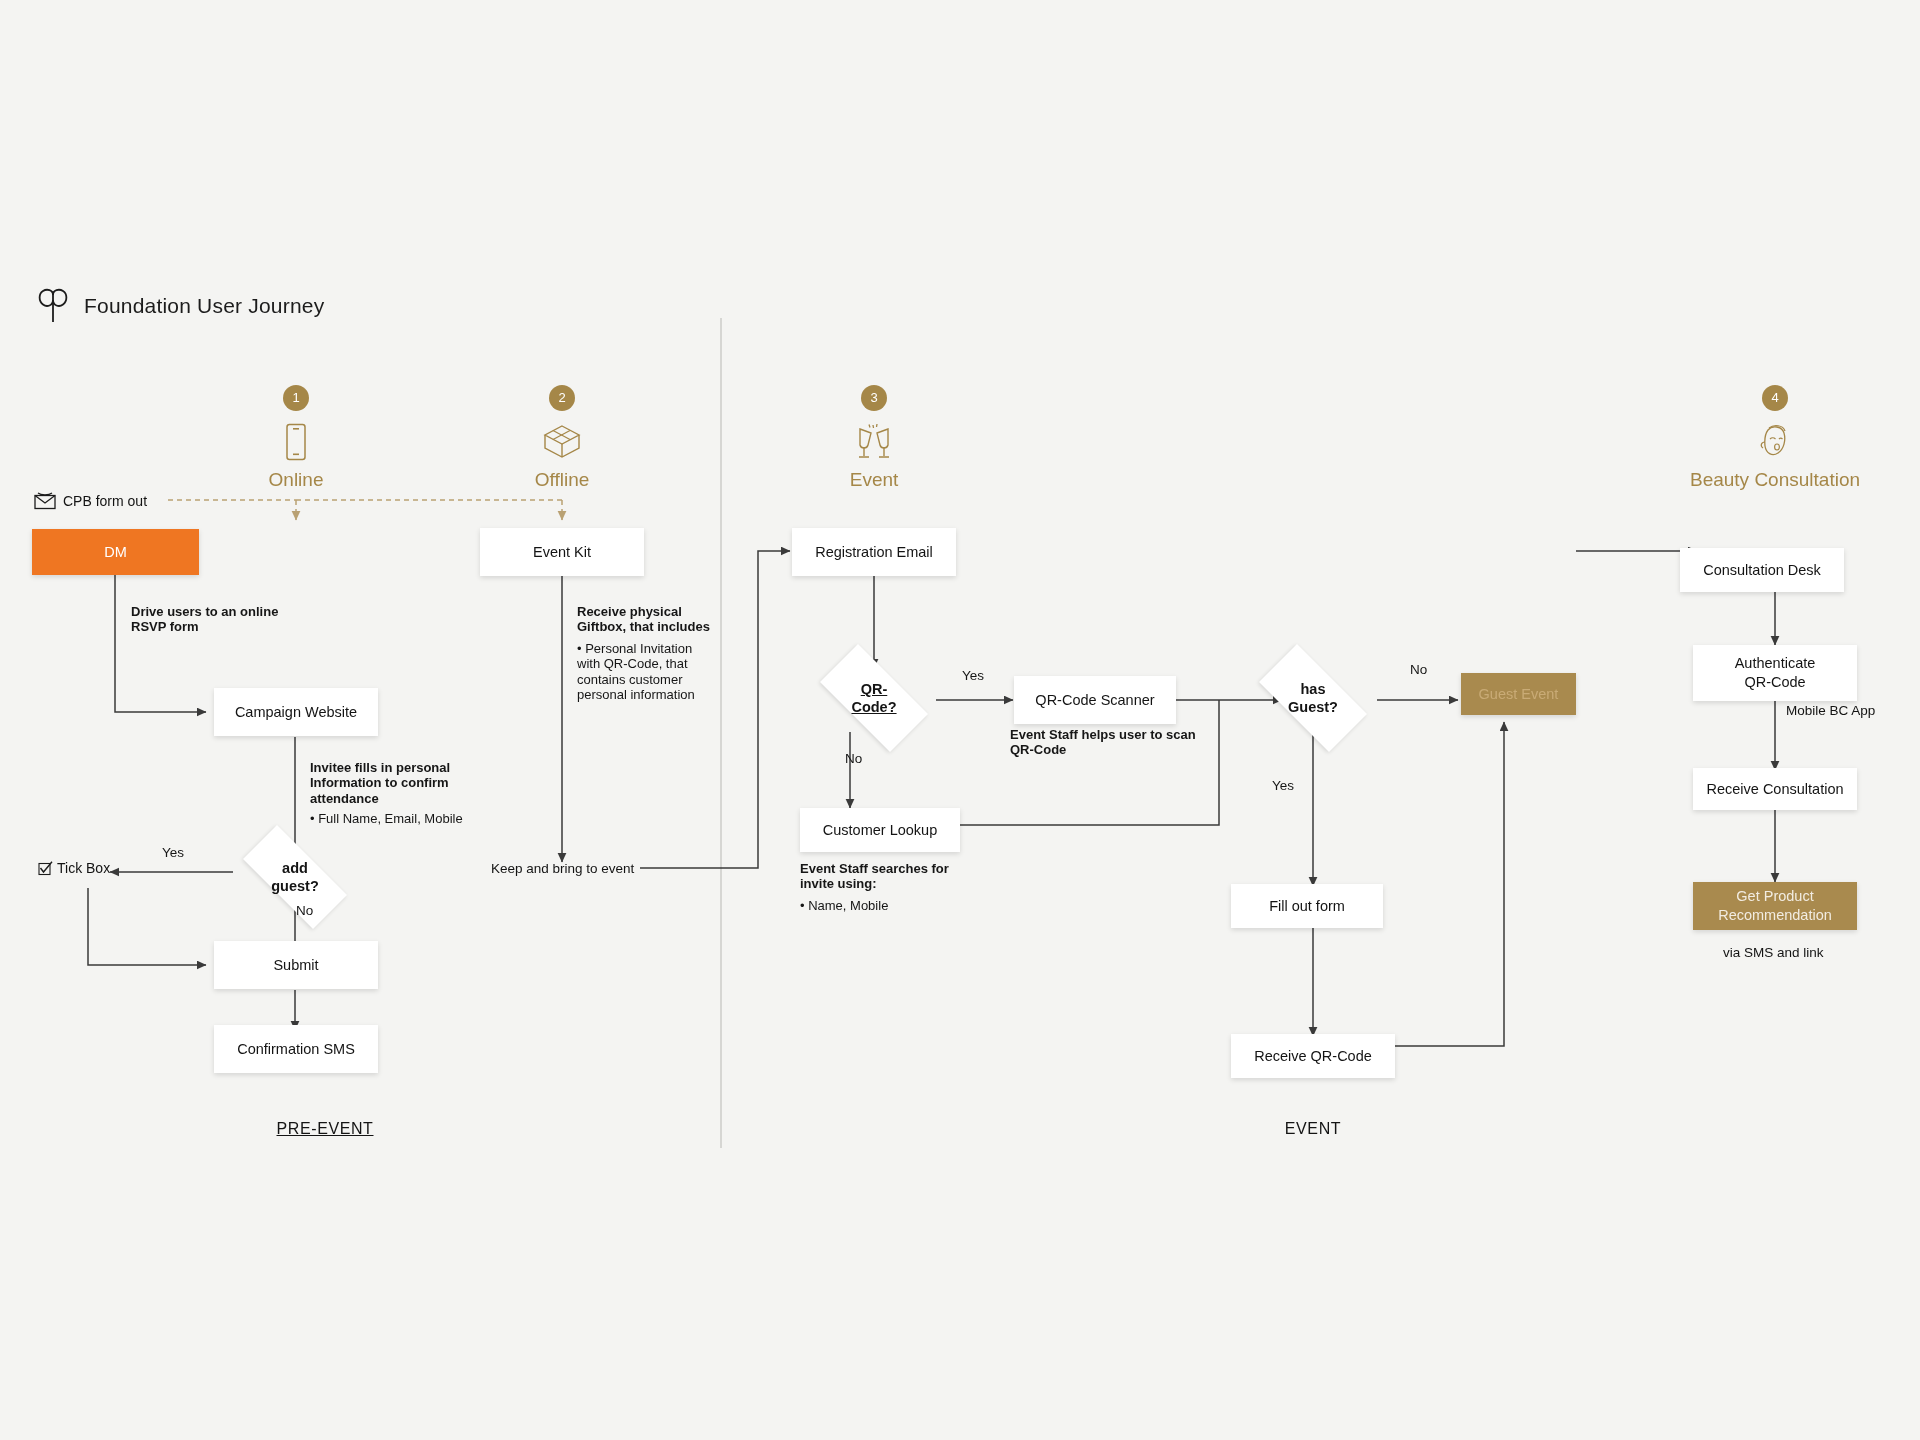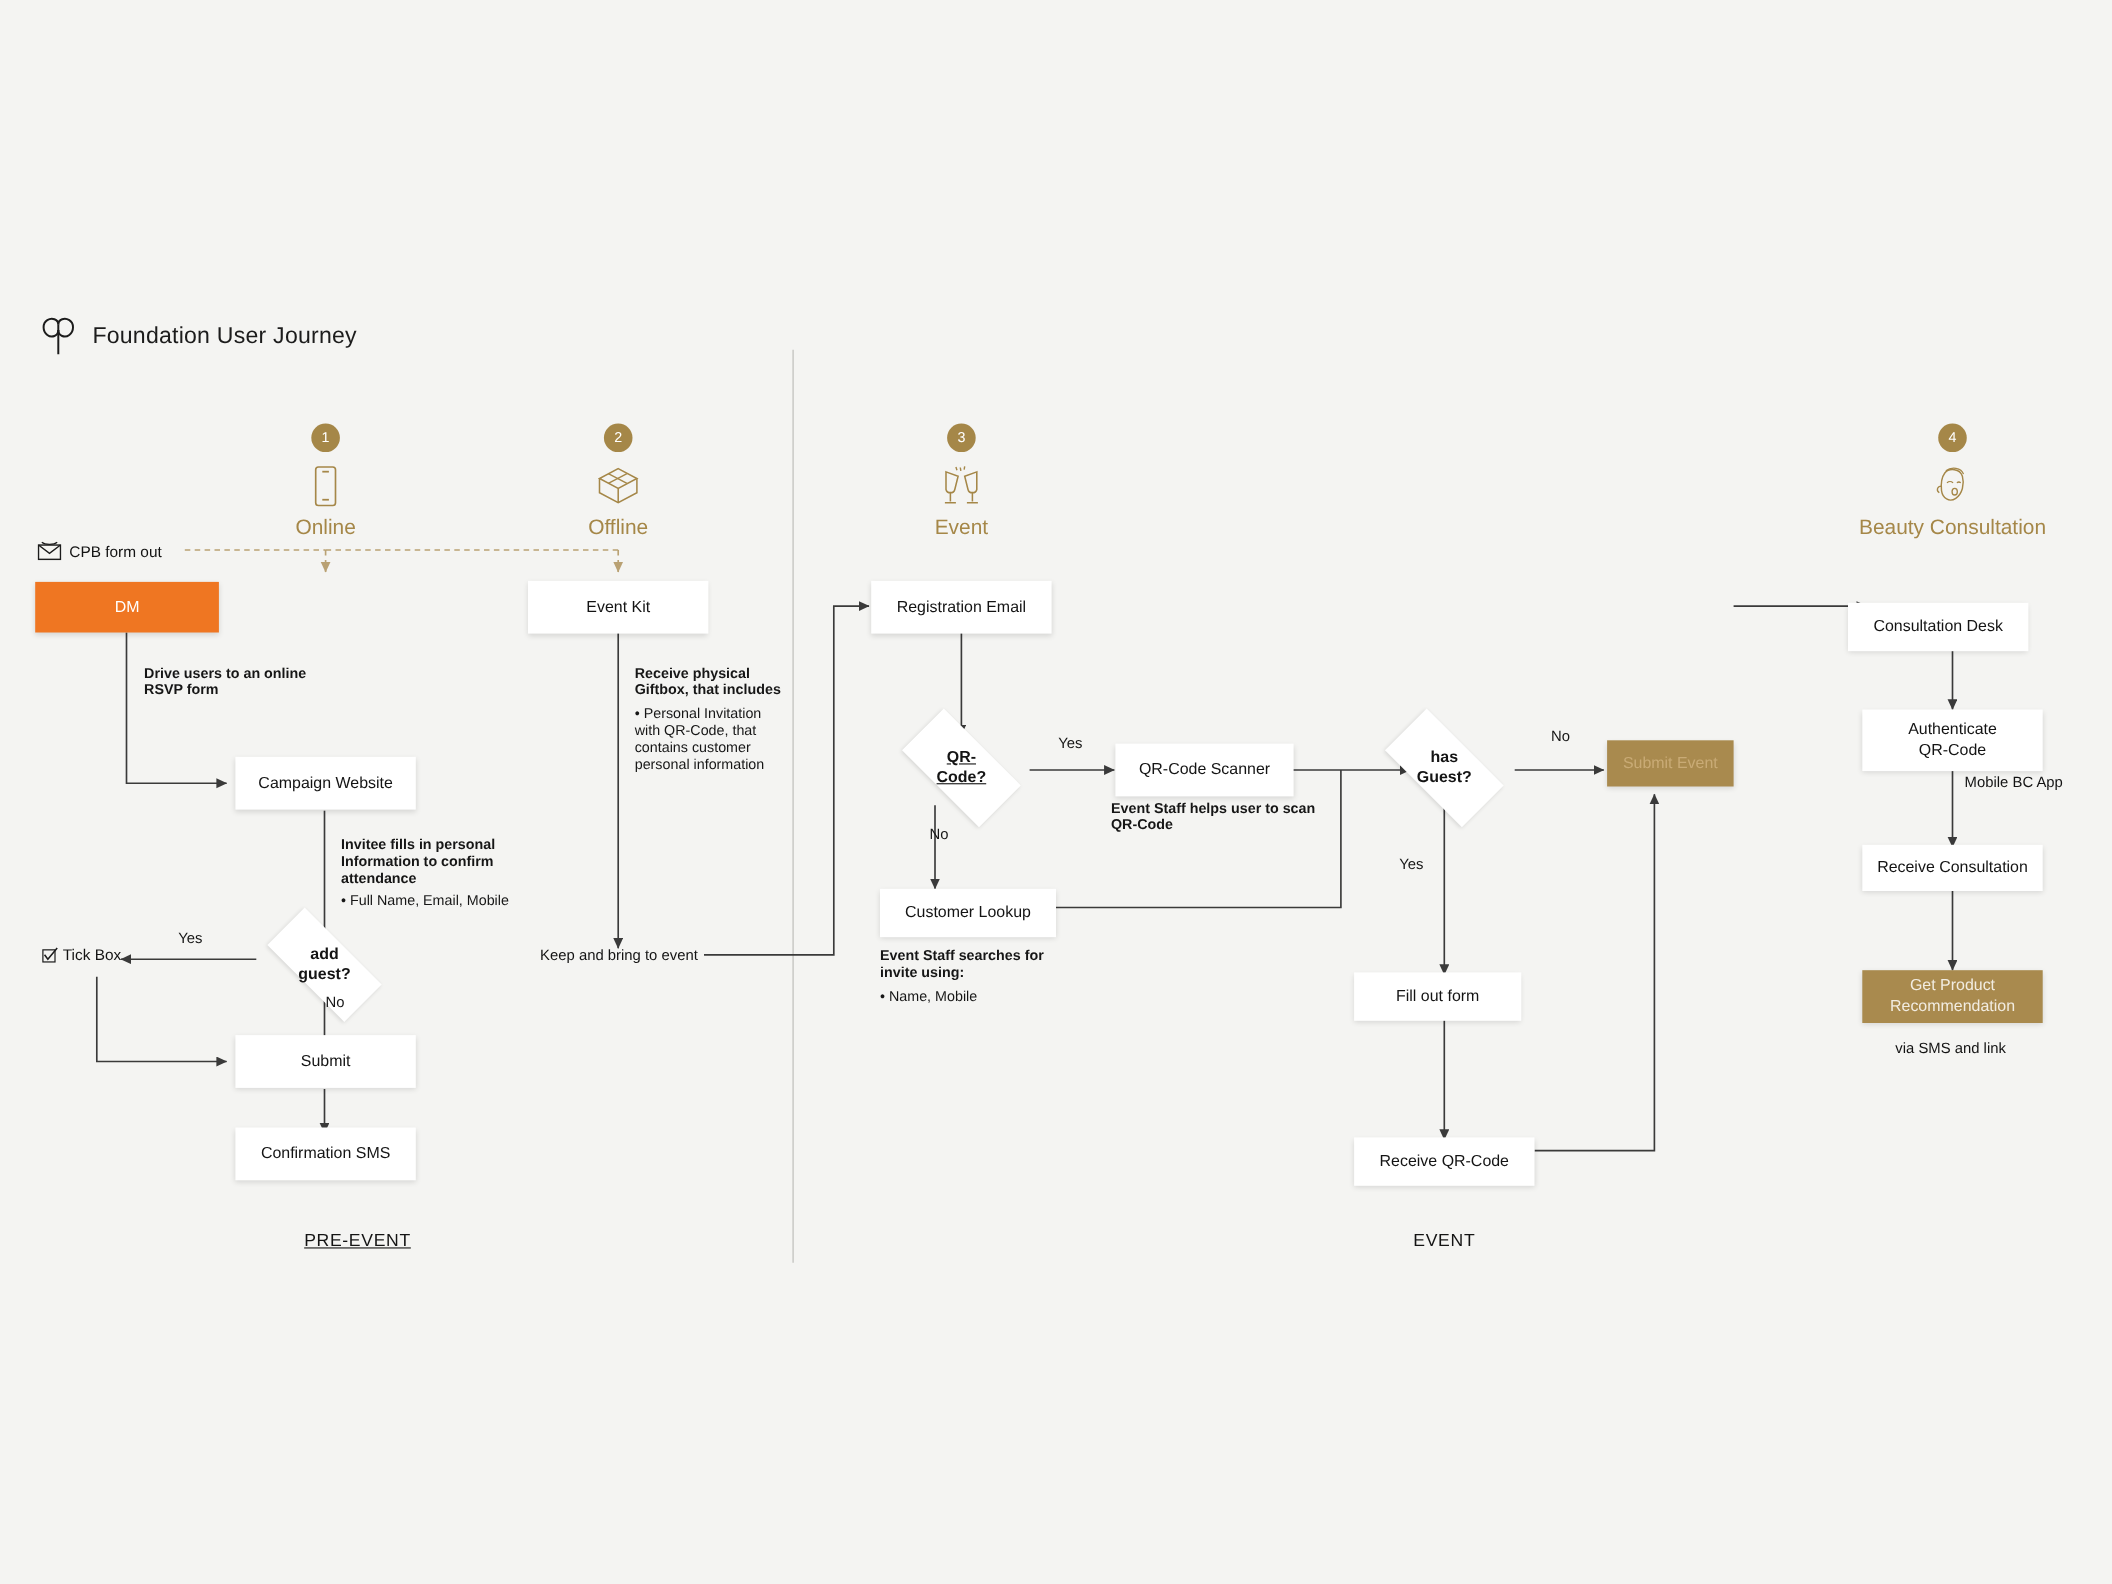--- a/index.html
+++ b/index.html
@@ -369,21 +369,21 @@
 
   <div class="diamond" style="left:1243px; top:660px; width:140px; height:76px;">
     <div class="dshape"></div>
     <div class="dtext" style="white-space:pre-line;">has
 Guest?</div>
   </div>
 
   <div class="edge-label" style="left:1410px; top:662px;">No</div>
   <div class="edge-label" style="left:1272px; top:778px;">Yes</div>
 
-  <div class="node gold dim" style="left:1461px; top:673px; width:115px; height:42px;">Submit Event</div>
+  <div class="node gold dim" style="left:1461px; top:673px; width:115px; height:42px;">Guest Event</div>
 
   <div class="node" style="left:1231px; top:884px; width:152px; height:44px;">Fill out form</div>
 
   <div class="node" style="left:1231px; top:1034px; width:164px; height:44px;">Receive  QR-Code</div>
 
   <div class="phase-label" style="left:1313px; top:1120px;">EVENT</div>
 
   <div class="node" style="left:1680px; top:528px; width:164px; height:44px;margin-top:20px;">Consultation Desk</div>
 
   <div class="node" style="left: 1693px; top: 645px; width: 164px; height: 56px; white-space: pre-line;" style-extra="pre-line">Authenticate

